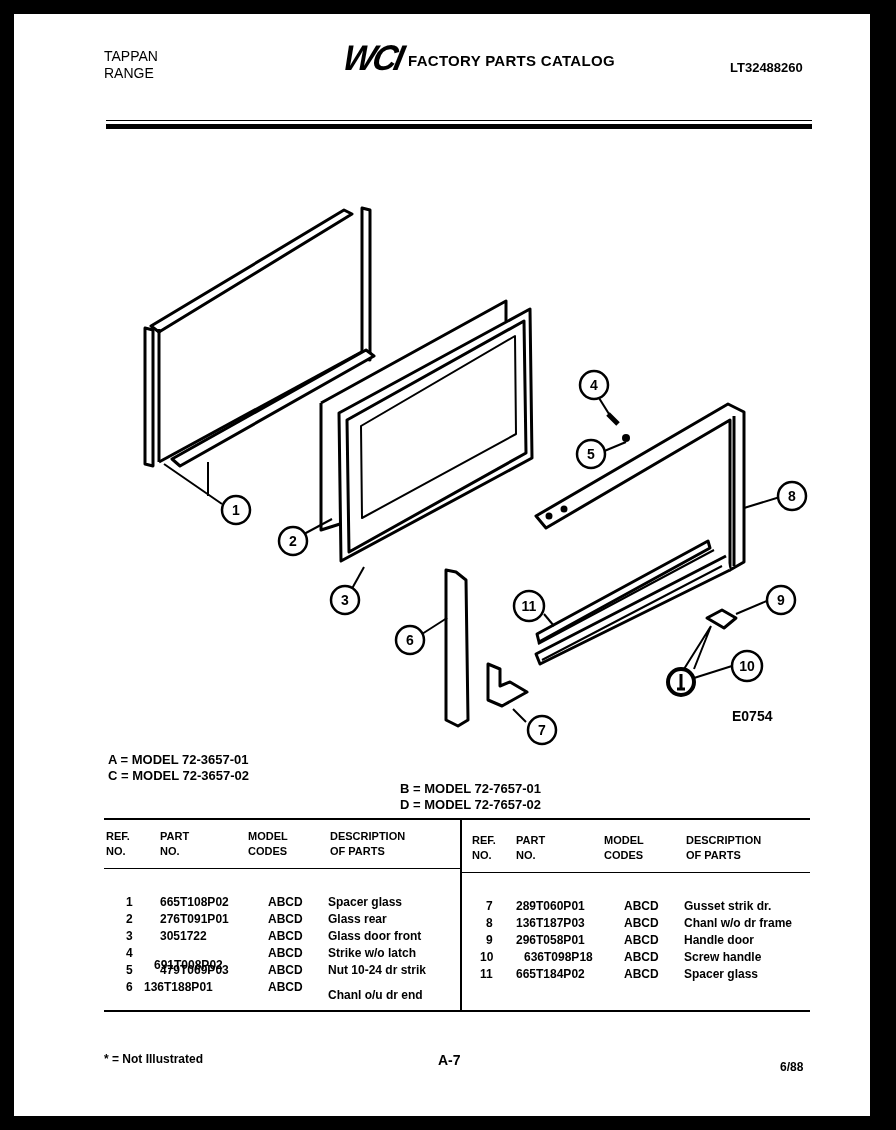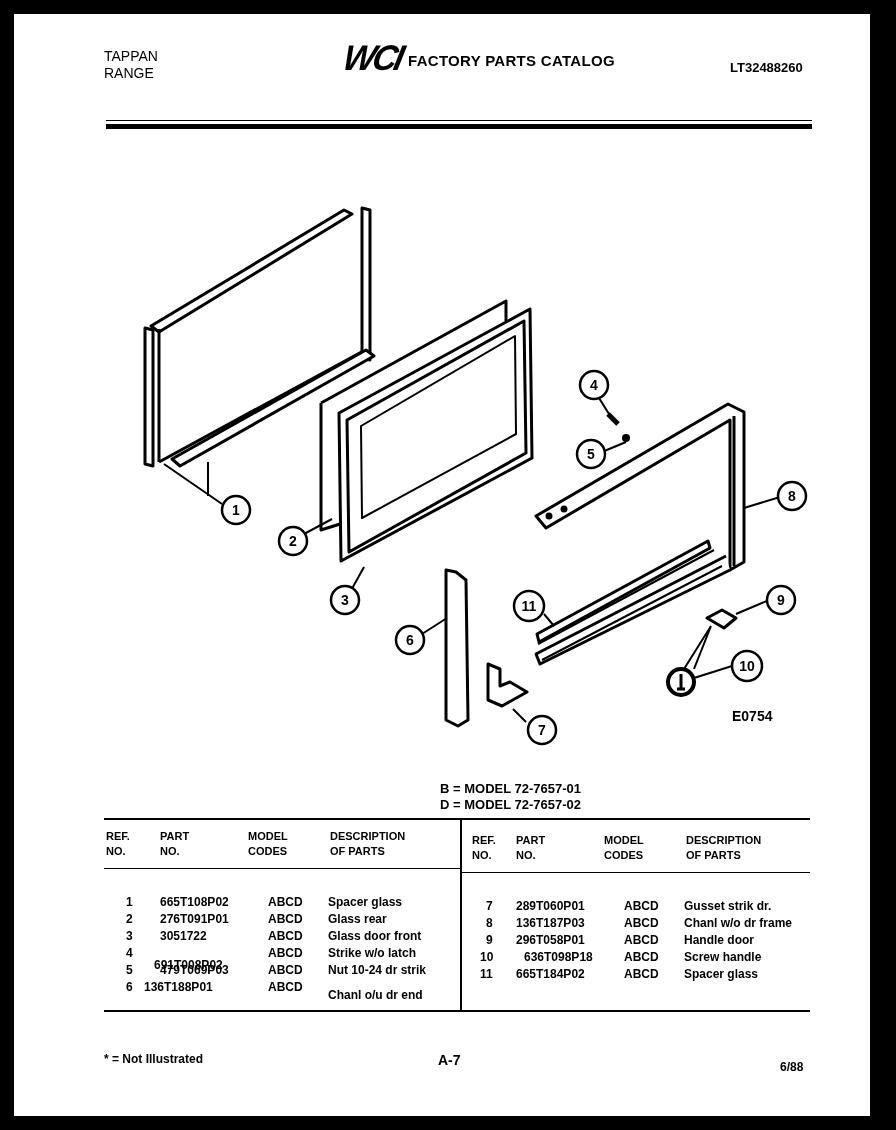--- a/index.html
+++ b/index.html
@@ -116,21 +116,25 @@
       <text x="396" y="631">6</text>
       <text x="528" y="721">7</text>
       <text x="778" y="487">8</text>
       <text x="767" y="591">9</text>
       <text x="733" y="657">10</text>
       <text x="515" y="597">11</text>
     </g>
   </svg>
   <div class="abs bold" style="left:718px; top:694px; font-size:14px;">E0754</div>
 
-  <div class="abs models" style="left:386px; top:767px;margin-left:40px;">
+  <div class="abs models" style="left:94px; top:738px;">
+    <div>A = MODEL 72-3657-01</div>
+    <div>C = MODEL 72-3657-02</div>
+  </div>
+  <div class="abs models" style="left:386px; top:767px;">
     <div>B = MODEL 72-7657-01</div>
     <div>D = MODEL 72-7657-02</div>
   </div>
 
   <div class="abs table-rule" style="left:90px; top:804px; width:706px;"></div>
   <div class="abs" style="left:446px; top:805px; width:2px; height:192px; background:#000;"></div>
 
   <div class="abs col-head" style="left:92px; top:815px;">
     <div>REF.</div>
       <div>NO.</div>

